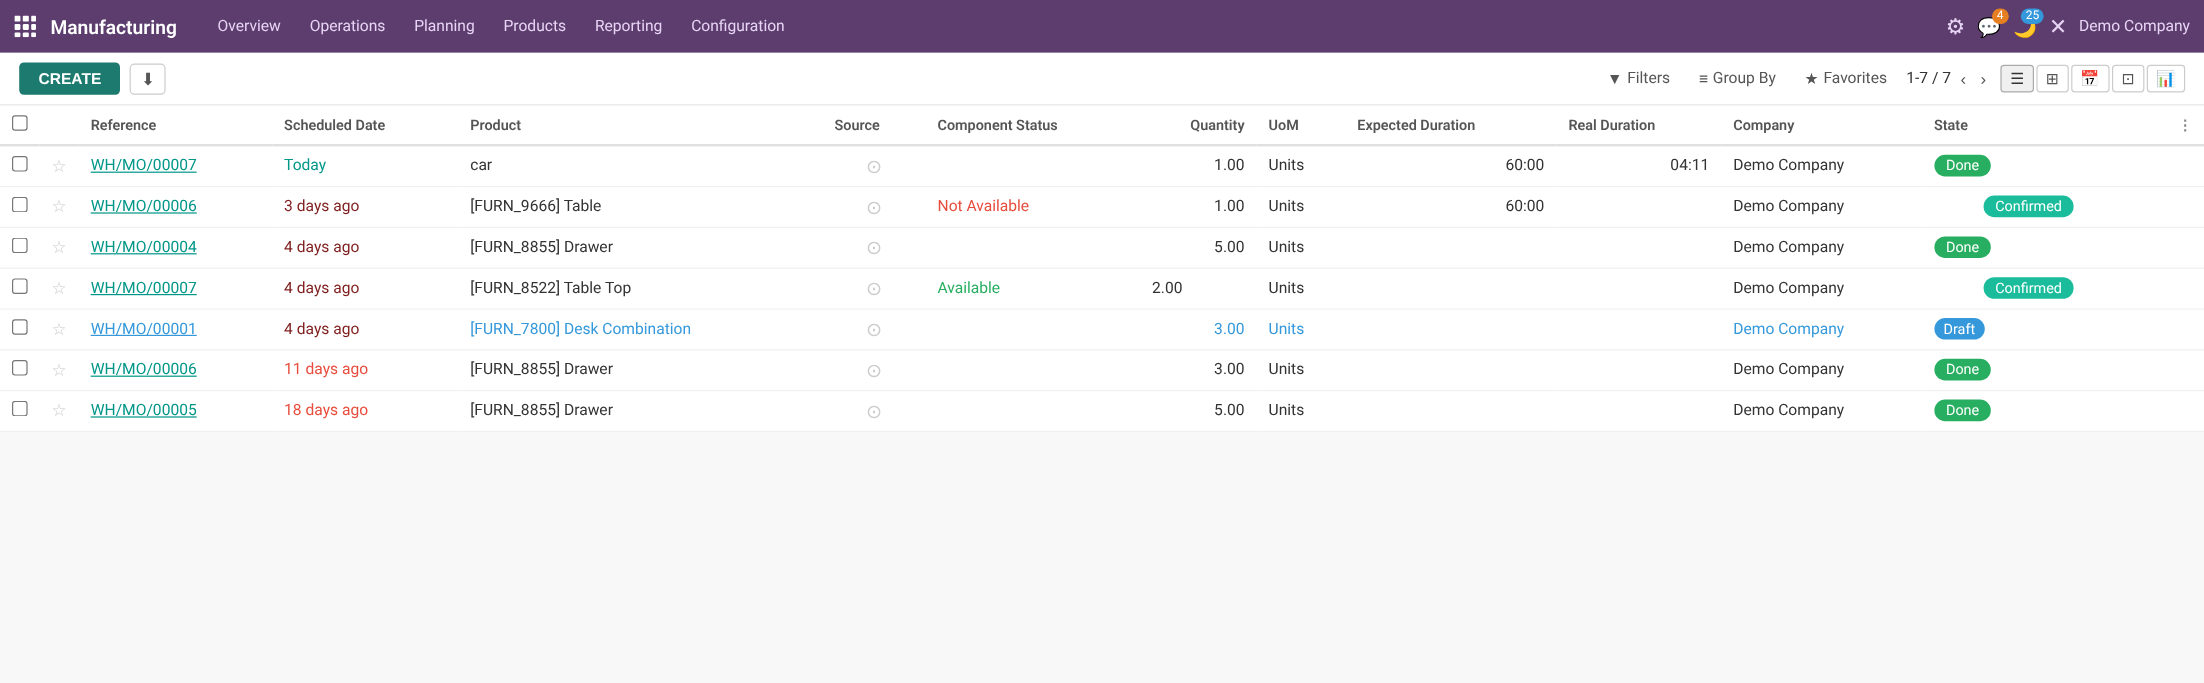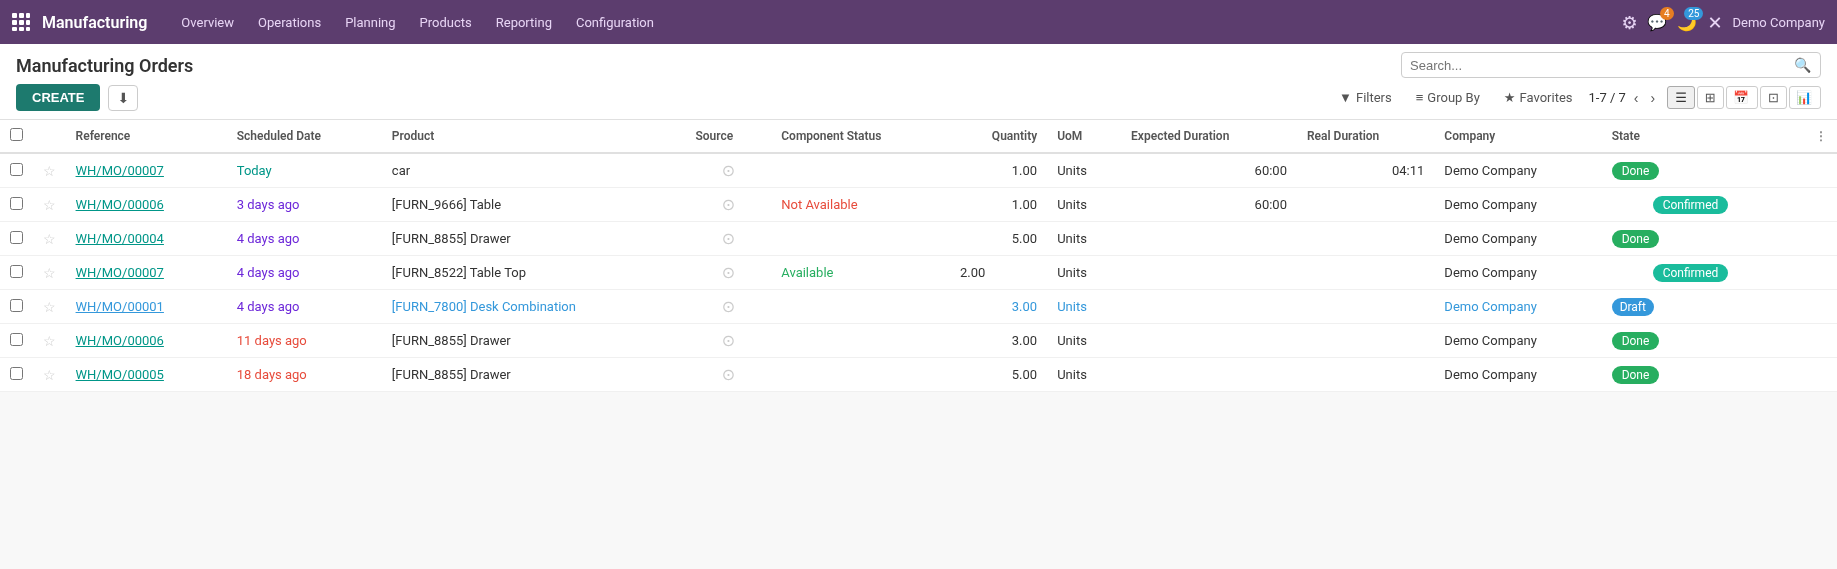--- a/index.html
+++ b/index.html
@@ -52,21 +52,21 @@
     table { width: 100%; border-collapse: collapse; }
     thead tr { border-bottom: 2px solid #e0e0e0; }
     thead th { padding: 8px 10px; text-align: left; font-weight: 600; color: #555; font-size: 12px; white-space: nowrap; }
     tbody tr { border-bottom: 1px solid #f0f0f0; }
     tbody td { padding: 7px 10px; font-size: 13px; color: #333; white-space: nowrap; }
     .col-check { width: 30px; }
     .col-fav { width: 24px; }
 
     .link-blue { color: #009688; cursor: pointer; }
     .date-today { color: #009688; }
-    .date-recent { color: #6d28d9; }
+    .date-recent { color: #7f1d1d; }
     .date-old { color: #e74c3c; }
 
     .status-done { background: #27ae60; color: #fff; border-radius: 10px; padding: 2px 10px; font-size: 12px; }
     .status-confirmed { background: #1abc9c; color: #fff; border-radius: 10px; padding: 2px 10px; font-size: 12px; margin-left: 41px; }
     .status-draft { background: #3498db; color: #fff; border-radius: 10px; padding: 2px 8px; font-size: 12px; }
 
     .comp-not-available { color: #e74c3c; }
     .comp-available { color: #27ae60; }
 
     .star-icon { color: #ccc; cursor: pointer; font-size: 14px; }
@@ -114,27 +114,20 @@
     <div class="icon-btn" style="font-size:16px;">
       🌙
       <span class="badge badge-blue">25</span>
     </div>
     <div class="icon-btn" style="font-size:18px;">✕</div>
     <span class="company-name">Demo Company</span>
   </div>
 </nav>
 
 <div class="page-header">
-  <div class="page-title-row">
-    <h1 class="page-title">Manufacturing Orders</h1>
-    <div class="search-bar">
-      <input type="text" placeholder="Search..." style="">
-      <span class="search-icon-btn">🔍</span>
-    </div>
-  </div>
   <div class="toolbar-row">
     <button class="btn-create">CREATE</button>
     <button class="btn-icon" title="Download">⬇</button>
 
     <div class="toolbar-right">
       <span class="filter-btn">
         <span>▼</span>
         <span>Filters</span>
       </span>
       <span class="filter-btn">

